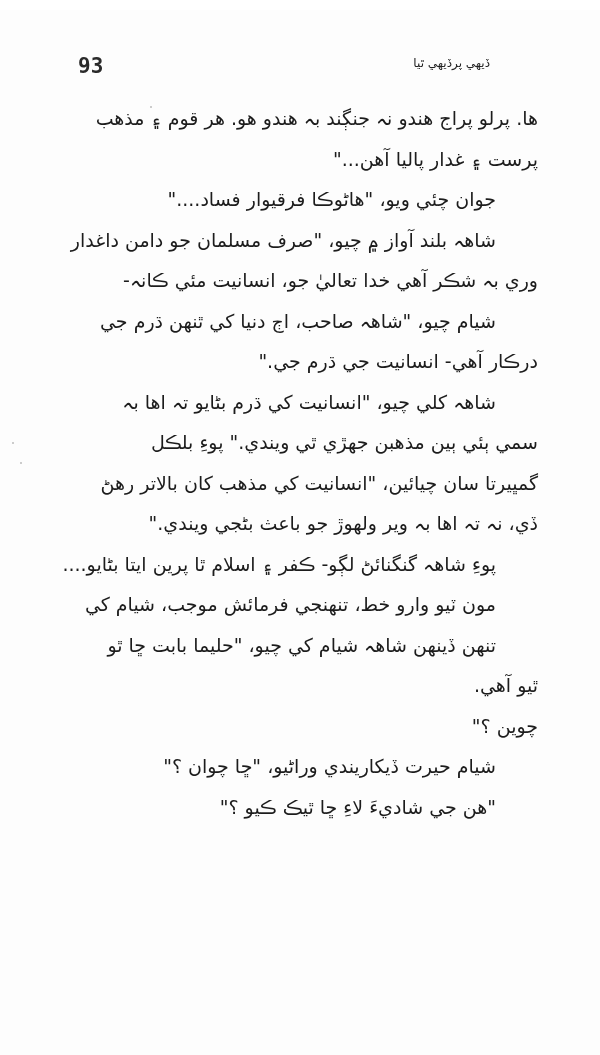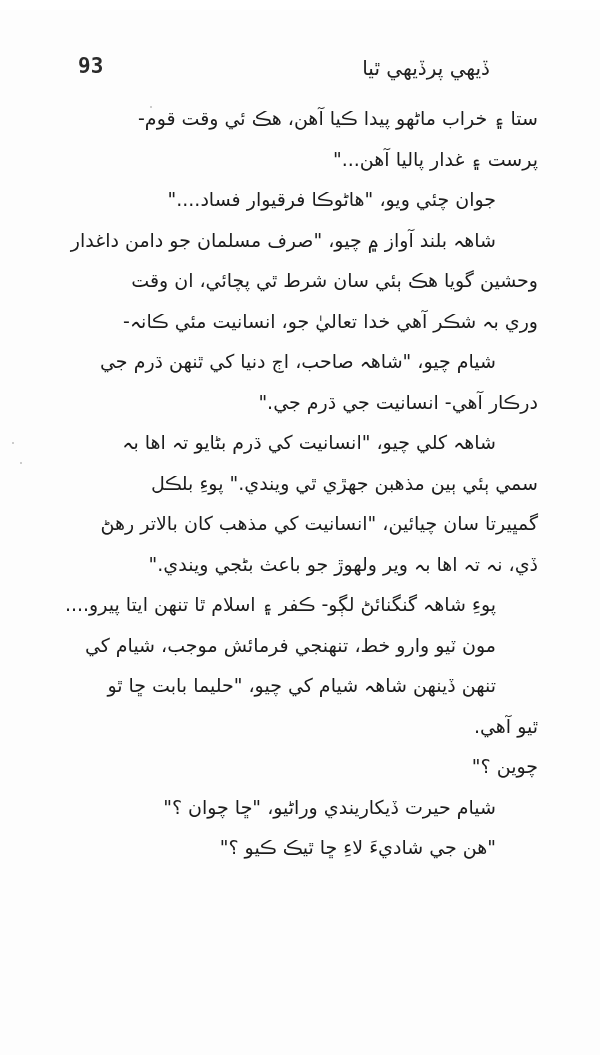--- a/index.html
+++ b/index.html
@@ -31,21 +31,21 @@
       font-family: "DejaVu Sans Mono", monospace;
       font-size: 21px;
       font-weight: bold;
       color: #2a2a2a;
       letter-spacing: 0px;
     }
     .running-header {
       position: absolute;
       right: 110px;
       top: 46px;
-      font-size: 20px;
+      font-size: 12px;
       direction: rtl;
       color: #222;
     }
     .body-text {
       position: absolute;
       left: 70px;
       width: 468px;
       top: 88px;
       direction: rtl;
       text-align: justify;
@@ -74,33 +74,32 @@
     }
   </style>
 </head>
 <body>
 
 <div class="page">
   <div class="page-number">93</div>
   <div class="running-header">ڏيھي پرڏيھي ٿيا</div>
 
   <div class="body-text">
-    <span class="line">ستا ۽ خراب ماڻھو پيدا ڪيا آھن، ھڪ ئي وقت قوم-</span>
+    <span class="line">ھا. پرلو پراج ھندو نہ جنڳند بہ ھندو ھو. ھر قوم ۽ مذھب</span>
     <span class="line short">پرست ۽ غدار پاليا آھن..."</span>
     <span class="line indent short">جوان چئي ويو، "ھاڻوڪا فرقيوار فساد...."</span>
     <span class="line indent">شاھہ بلند آواز ۾ چيو، "صرف مسلمان جو دامن داغدار</span>
-    <span class="line">وحشين گويا ھڪ ٻئي سان شرط ٿي پچائي، ان وقت</span>
     <span class="line">وري بہ شڪر آھي خدا تعاليٰ جو، انسانيت مئي ڪانہ-</span>
     <span class="line indent">شيام چيو، "شاھہ صاحب، اڄ دنيا کي ٿنھن ڌرم جي</span>
     <span class="line short">درڪار آھي- انسانيت جي ڌرم جي."</span>
     <span class="line indent">شاھہ کلي چيو، "انسانيت کي ڌرم بڻايو تہ اھا بہ</span>
     <span class="line">سمي ٻئي ٻين مذھبن جھڙي ٿي ويندي." پوءِ بلڪل</span>
     <span class="line">گمڀيرتا سان چيائين، "انسانيت کي مذھب کان بالاتر رھڻ</span>
     <span class="line">ڏي، نہ تہ اھا بہ وير ولھوڙ جو باعث بڻجي ويندي."</span>
-    <span class="line indent">پوءِ شاھہ گنگنائڻ لڳو- ڪفر ۽ اسلام ٿا تنھن ايتا پيرو....</span>
+    <span class="line indent">پوءِ شاھہ گنگنائڻ لڳو- ڪفر ۽ اسلام ٿا پرين ايتا بڻايو....</span>
     <span class="line indent">مون ٽيو وارو خط، تنھنجي فرمائش موجب، شيام کي</span>
     <span class="line indent">تنھن ڏينھن شاھہ شيام کي چيو، "حليما بابت ڇا ٿو</span>
     <span class="line short">ٿيو آھي.</span>
     <span class="line short">چوين ؟"</span>
     <span class="line indent short">شيام حيرت ڏيکاريندي وراڻيو، "ڇا چوان ؟"</span>
     <span class="line indent short">"ھن جي شاديءَ لاءِ ڇا ٿيڪ ڪيو ؟"</span>
 
   </div>
 
   <span class="scan-speck" style="left:12px;top:432px;"></span>

